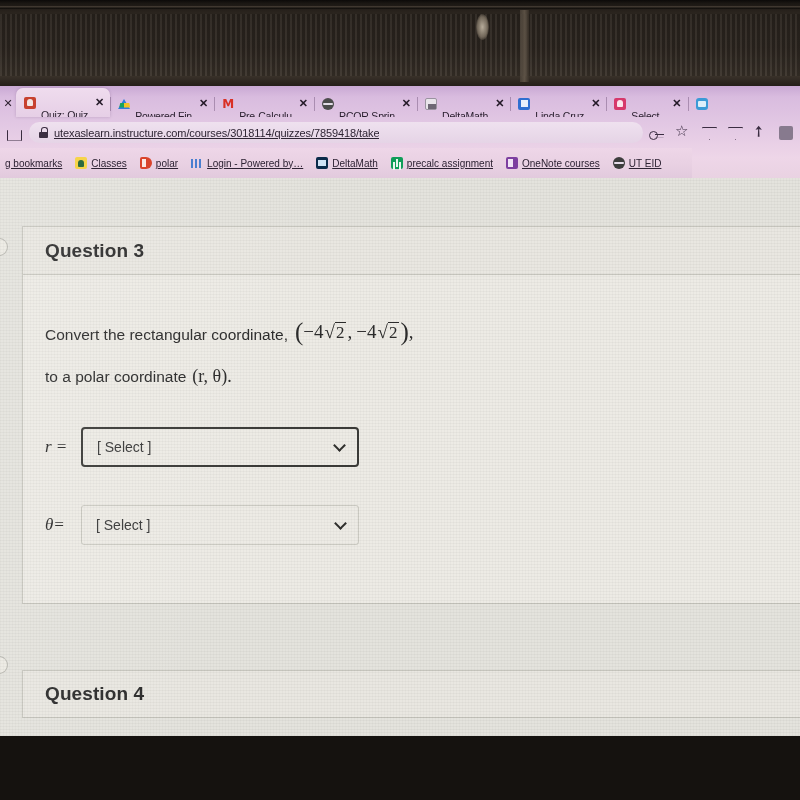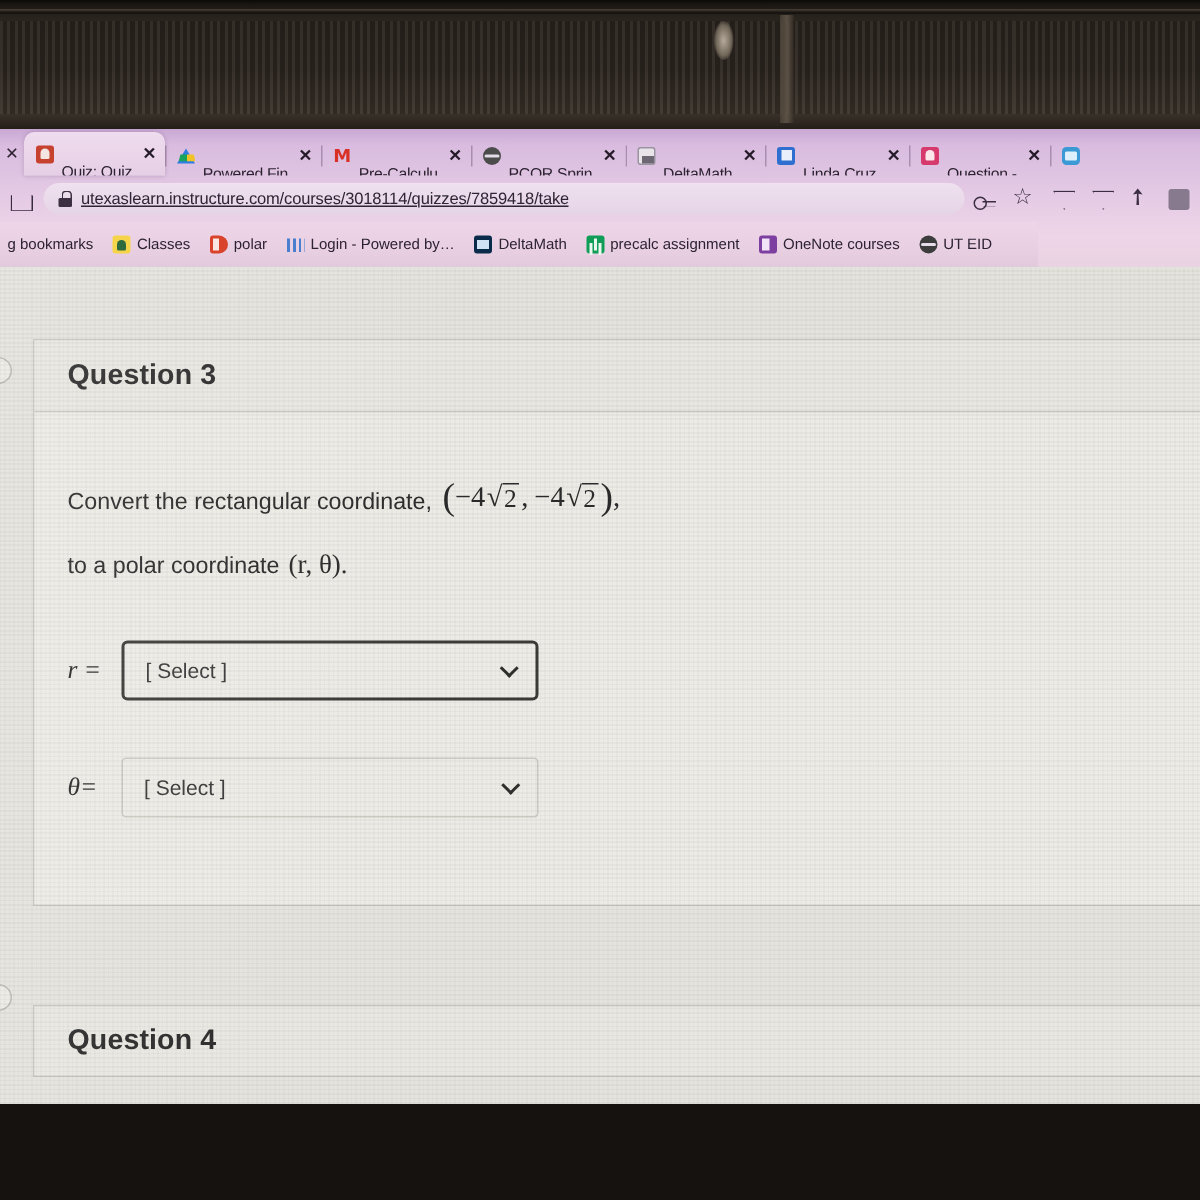--- a/index.html
+++ b/index.html
@@ -197,21 +197,21 @@
   }
   .oi-pin::before{ content:"\279A"; position:absolute; left:-1px; top:-3px; font-size:15px;
                    transform: rotate(-45deg); color:currentColor; }
   .oi-ext { width:14px; height:14px; background:#877a8e; border-radius:2px; }
 
   
   .bookmarks {
     position: absolute; left: 0; top: 62px; width: 692px; height: 30px;
     display: flex; align-items: center; gap: 7px; padding: 0 2px;
     background: linear-gradient(180deg,#eed6e8,#e8d0e2 60%,#e2cadd);
-    font-size: 10px; color: #2d2233;
+    font-size: 10px; color: #2d2233; text-decoration: underline;
   }
   .bm { display: flex; align-items: center; gap: 4px; white-space: nowrap; padding: 0 3px; }
   .bm-ico { width: 12px; height: 12px; flex: 0 0 12px; position: relative; border-radius: 2px; }
   .bi-classes { background:#f6d44a; }
   .bi-classes::after{ content:""; position:absolute; left:3px; top:2.5px; width:6px; height:7px;
                       border-radius:3px 3px 1px 1px; background:#2d6b3e; }
   .bi-office { background:#d9432b; border-radius:2px 6px 6px 2px; }
   .bi-office::after{ content:""; position:absolute; left:2px; top:2px; width:4px; height:8px;
                      background:#fbe7e2; }
   .bi-login { background: transparent; }
@@ -397,21 +397,21 @@
       <div class="tab">
         <span class="sep"></span>
         <span class="favicon fv-blue"></span>
         <span class="tab-title">Linda Cruz</span>
         <span class="tab-x">✕</span>
       </div>
 
       <div class="tab">
         <span class="sep"></span>
         <span class="favicon fv-pink"></span>
-        <span class="tab-title">Question -</span>
+        <span class="tab-title">Select -</span>
         <span class="tab-x">✕</span>
       </div>
 
       <div class="tab">
         <span class="sep"></span>
         <span class="favicon fv-teal"></span>
       </div>
     </div>
 
     <div class="omni-row">

